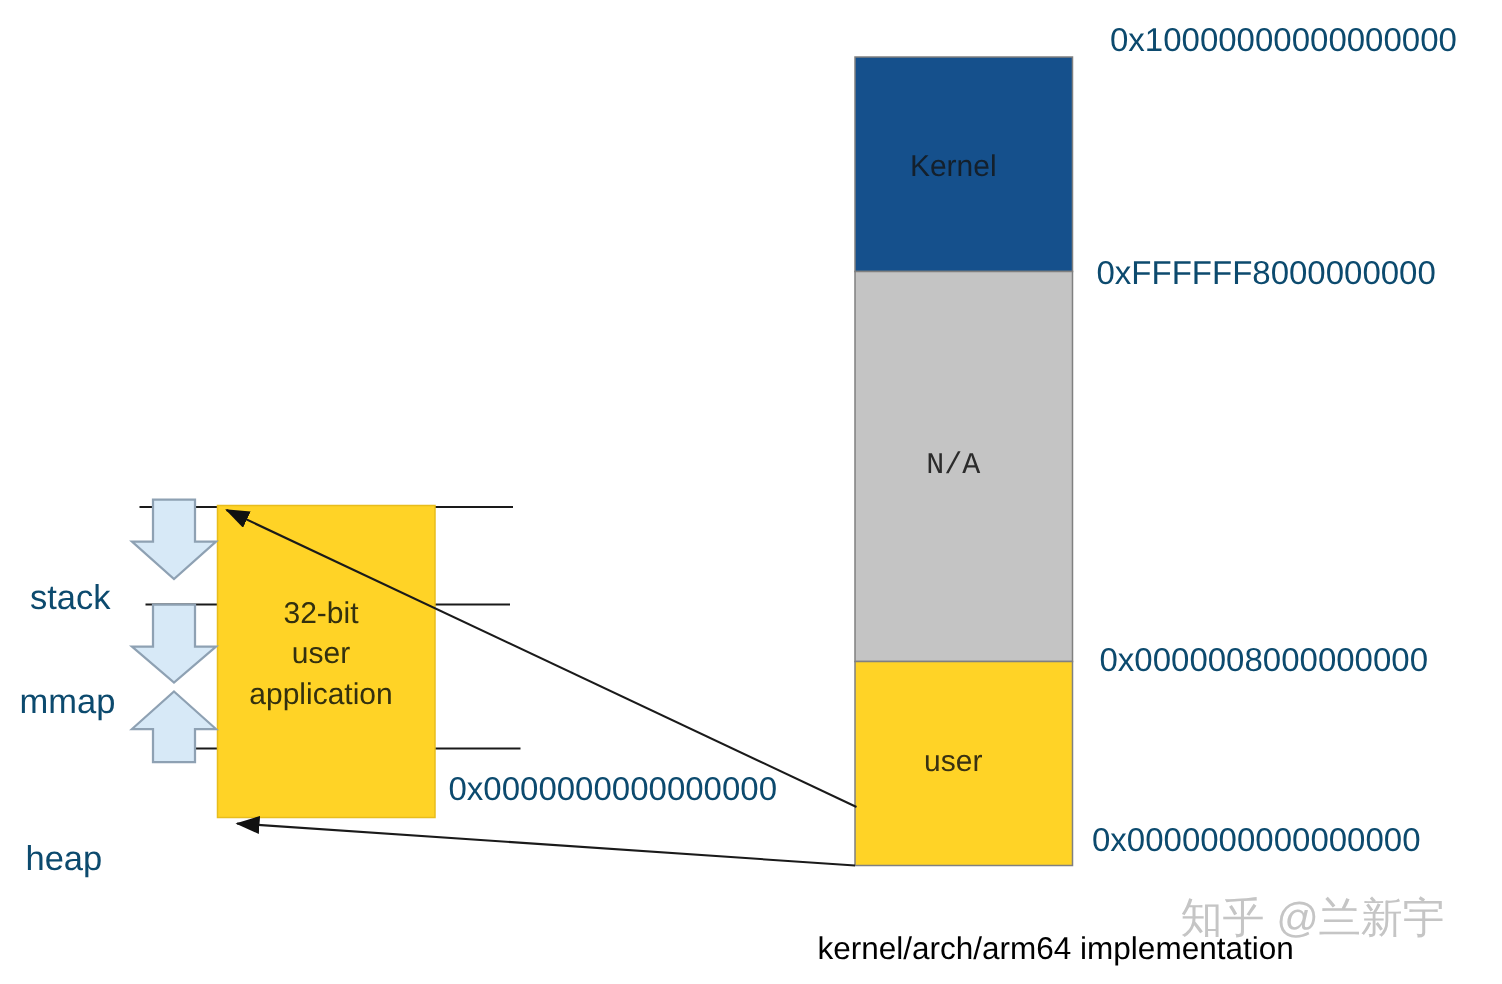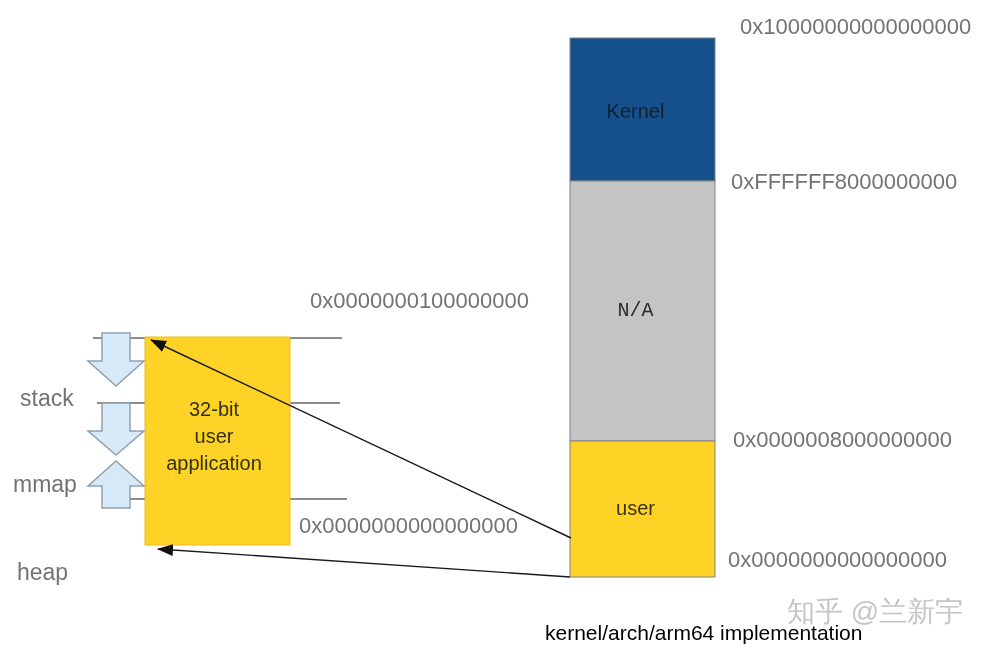--- a/index.html
+++ b/index.html
@@ -9,21 +9,21 @@
     background:#ffffff;
     font-family:"Liberation Sans", sans-serif;
     overflow:hidden;
   }
   #shapes{position:absolute;left:0;top:0;}
   .block{stroke:#808080;stroke-width:1;}
   .appbox{stroke:#e8bd1c;stroke-width:1;}
   .thinline{stroke:#1a1a1a;stroke-width:1.2;}
   .pointer{stroke:#1a1a1a;stroke-width:1.4;fill:none;}
   .blockarrow{stroke:#8ea1b3;stroke-width:1.5;}
-  .lbl{position:absolute;color:#737373;white-space:nowrap;}
+  .lbl{position:absolute;color:#0c4a6e;white-space:nowrap;}
   .addr{font-size:22px;line-height:24px;}
   .regionlbl{font-size:23px;line-height:25px;margin-top:44px;}
   .sectlbl{width:131px;text-align:center;font-size:20px;line-height:24px;}
   .kernel-text{color:#14202c;}
   .dark-text{color:#2b2b2b;font-family:Liberation Mono, monospace;}
   .gold-text{color:#3a3212;}
   .appboxlbl{left:145px;top:396px;width:138px;text-align:center;
              font-size:20px;line-height:27px;color:#33300f;}
   .caption{font-size:21px;line-height:24px;color:#000000;}
   .watermark{font-size:28px;line-height:26px;color:#c5c5c5;}
@@ -60,25 +60,24 @@
 
   <div class="lbl sectlbl kernel-text" style="left:570px;top:99px;">Kernel</div>
   <div class="lbl sectlbl dark-text" style="left:570px;top:299px;">N/A</div>
   <div class="lbl sectlbl gold-text" style="left:570px;top:496px;">user</div>
 
   <div class="lbl addr" style="left:740px;top:15px;">0x10000000000000000</div>
   <div class="lbl addr" style="left:731px;top:170px;">0xFFFFFF8000000000</div>
   <div class="lbl addr" style="left:733px;top:428px;">0x0000008000000000</div>
   <div class="lbl addr" style="left:728px;top:548px;">0x0000000000000000</div>
 
-  <div class="lbl addr" style="left:310px;top:289px;">0x0000000100000000</div>
   <div class="lbl addr" style="left:299px;top:514px;">0x0000000000000000</div>
 
   <div class="lbl regionlbl" style="left:20px;top:342px;">stack</div>
-  <div class="lbl regionlbl" style="left:13px;top:428px;">mmap</div>
+  <div class="lbl regionlbl" style="left:13px;top:411px;">mmap</div>
   <div class="lbl regionlbl" style="left:17px;top:516px;">heap</div>
 
   <div class="lbl appboxlbl">
     <div>32-bit</div>
     <div>user</div>
     <div>application</div>
   </div>
 
   <div class="lbl caption" style="left:545px;top:621px;">kernel/arch/arm64 implementation</div>
   <div class="lbl watermark" style="left:787px;top:599px;">知乎 @兰新宇</div>

